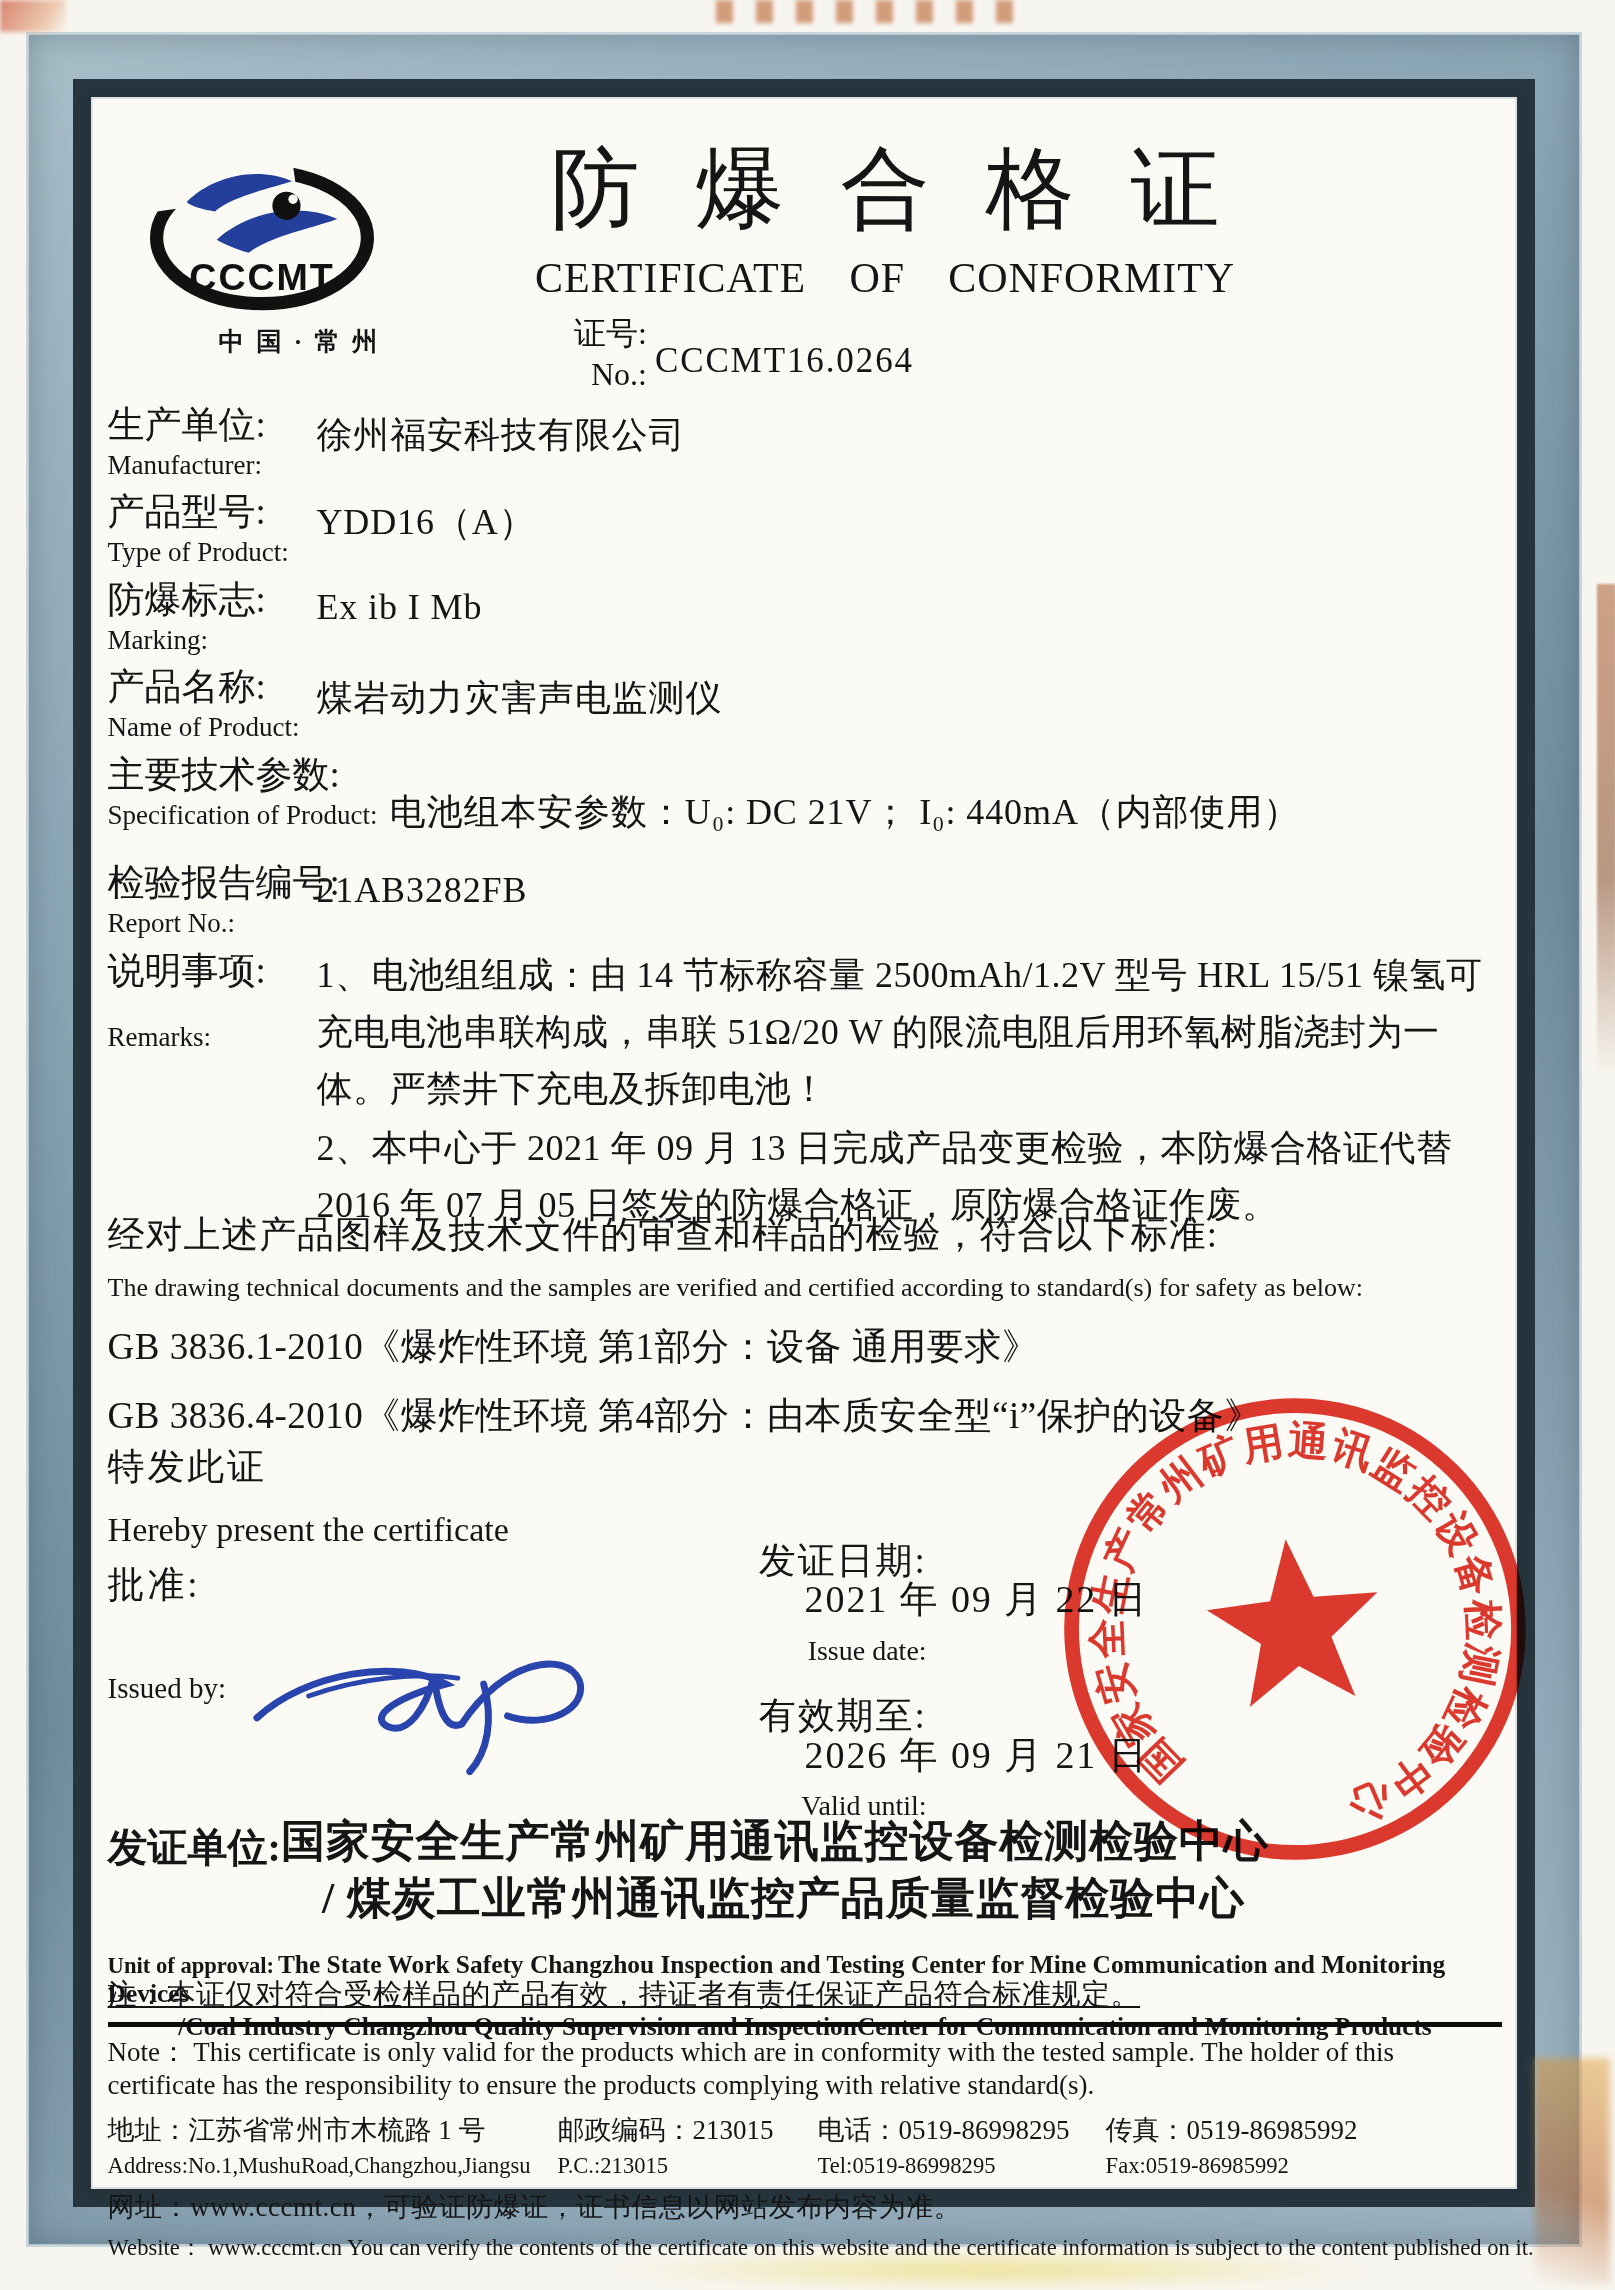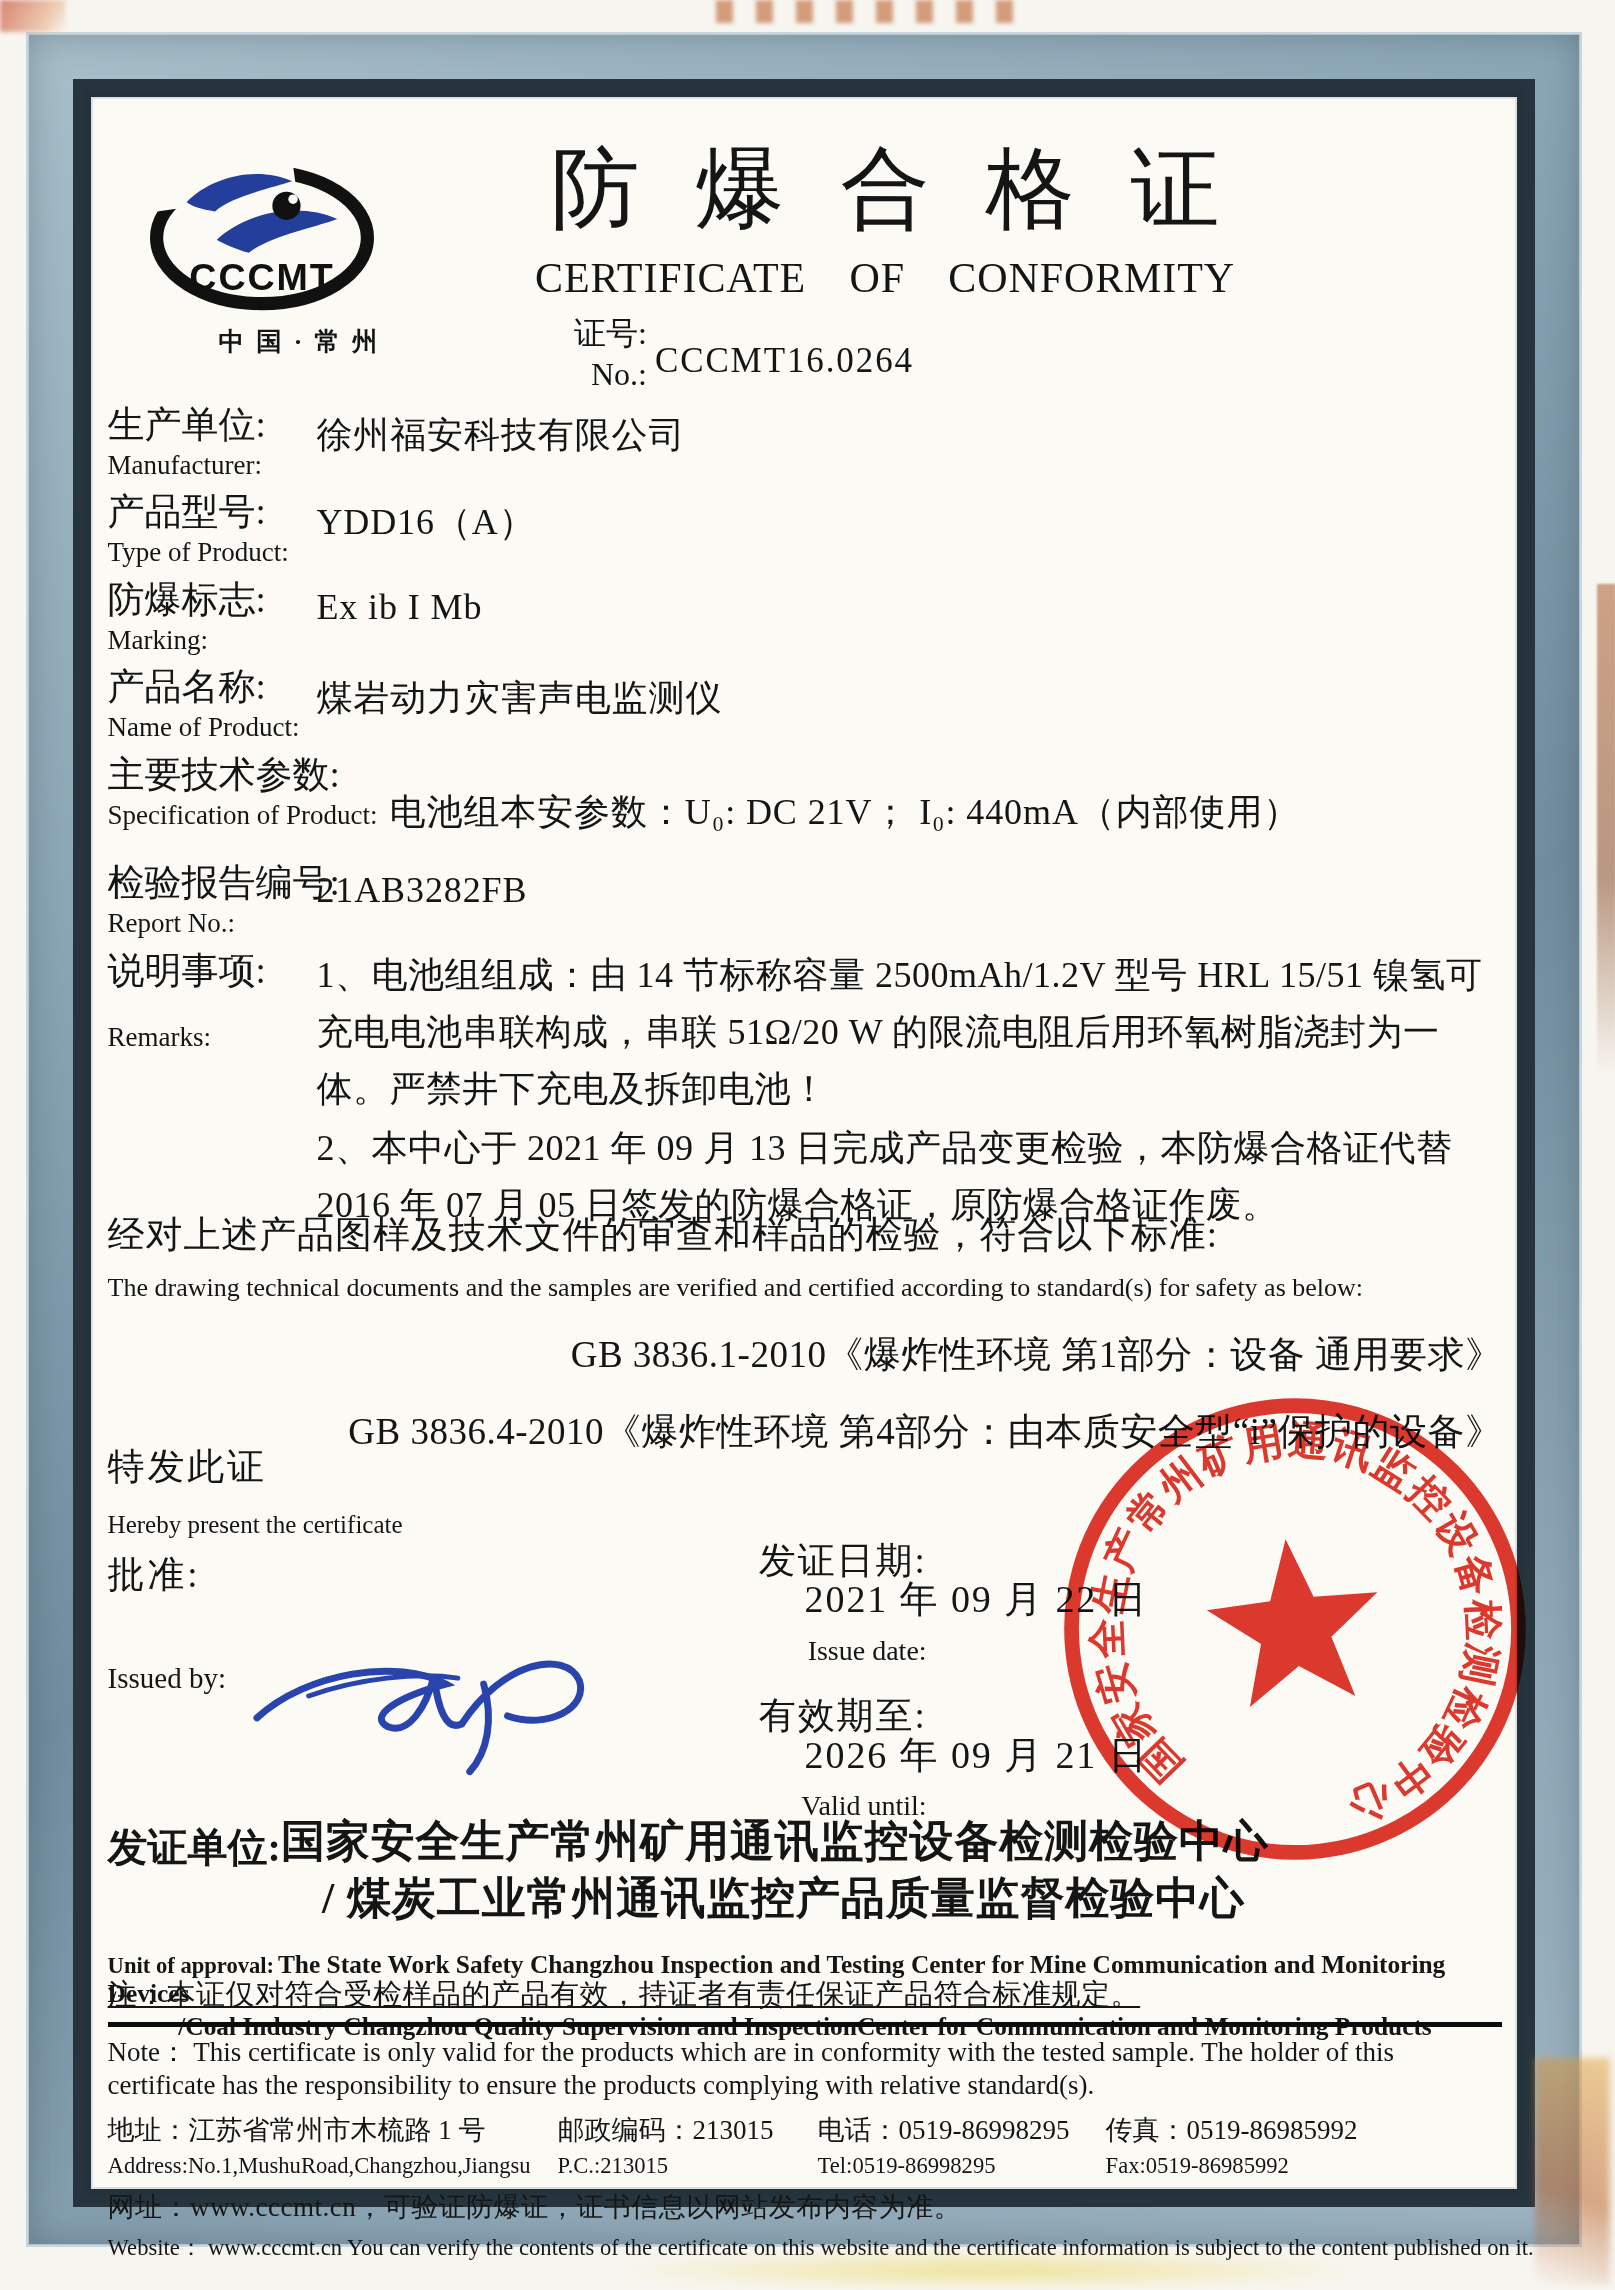--- a/index.html
+++ b/index.html
@@ -75,26 +75,26 @@
   .fv.align-en { padding-top:38px; }
   .fv.remarks { padding-top:1.9px; line-height:1.58; letter-spacing:0.5px; }
   .fv.remarks p + p { margin-top:1.9px; }
   .fl.wide { width:282px; }
   .field.spec .fv { padding-left:0; }
 
   
   .standards { top:1113px; }
   .std-zh { font-size:37px; letter-spacing:0.9px; }
   .std-en { font-size:26px; margin-top:13px; }
-  .std-item { font-size:37px; margin-top:27px; letter-spacing:0.5px;text-align:right; }
+  .std-item { font-size:37px; margin-top:19px; letter-spacing:0.5px; }
 
   
   .approval { top:1345px; height:414px; }
   .present-zh { font-size:37px; letter-spacing:2.8px; }
-  .present-en { font-size:25px; margin-top:19px; }
+  .present-en { font-size:34px; margin-top:19px; }
   .approve-zh { font-size:37px; margin-top:11.3px; letter-spacing:2.8px; }
   .approve-en { font-size:29px; margin-top:62px; }
   .signature { position:absolute; left:141px; top:179px; width:358px; height:160px; }
   .dates { position:absolute; left:584px; top:94px; width:490px; }
   .dl-zh { font-size:37px; width:235px; text-align:right; letter-spacing:1.9px; white-space:nowrap; }
   .dl-en { font-size:28px; width:235px; text-align:right; margin-top:9.4px; white-space:nowrap; }
   .dv { font-size:38px; margin:-11.3px 0 0 113px; white-space:nowrap; letter-spacing:1.9px; }
   .date-group + .date-group { margin-top:24.5px; }
   .stamp { position:absolute; top:-58px; right:-38px; width:490px; height:490px;
            mix-blend-mode:multiply; opacity:.93; transform:rotate(-6deg); z-index:3; }

